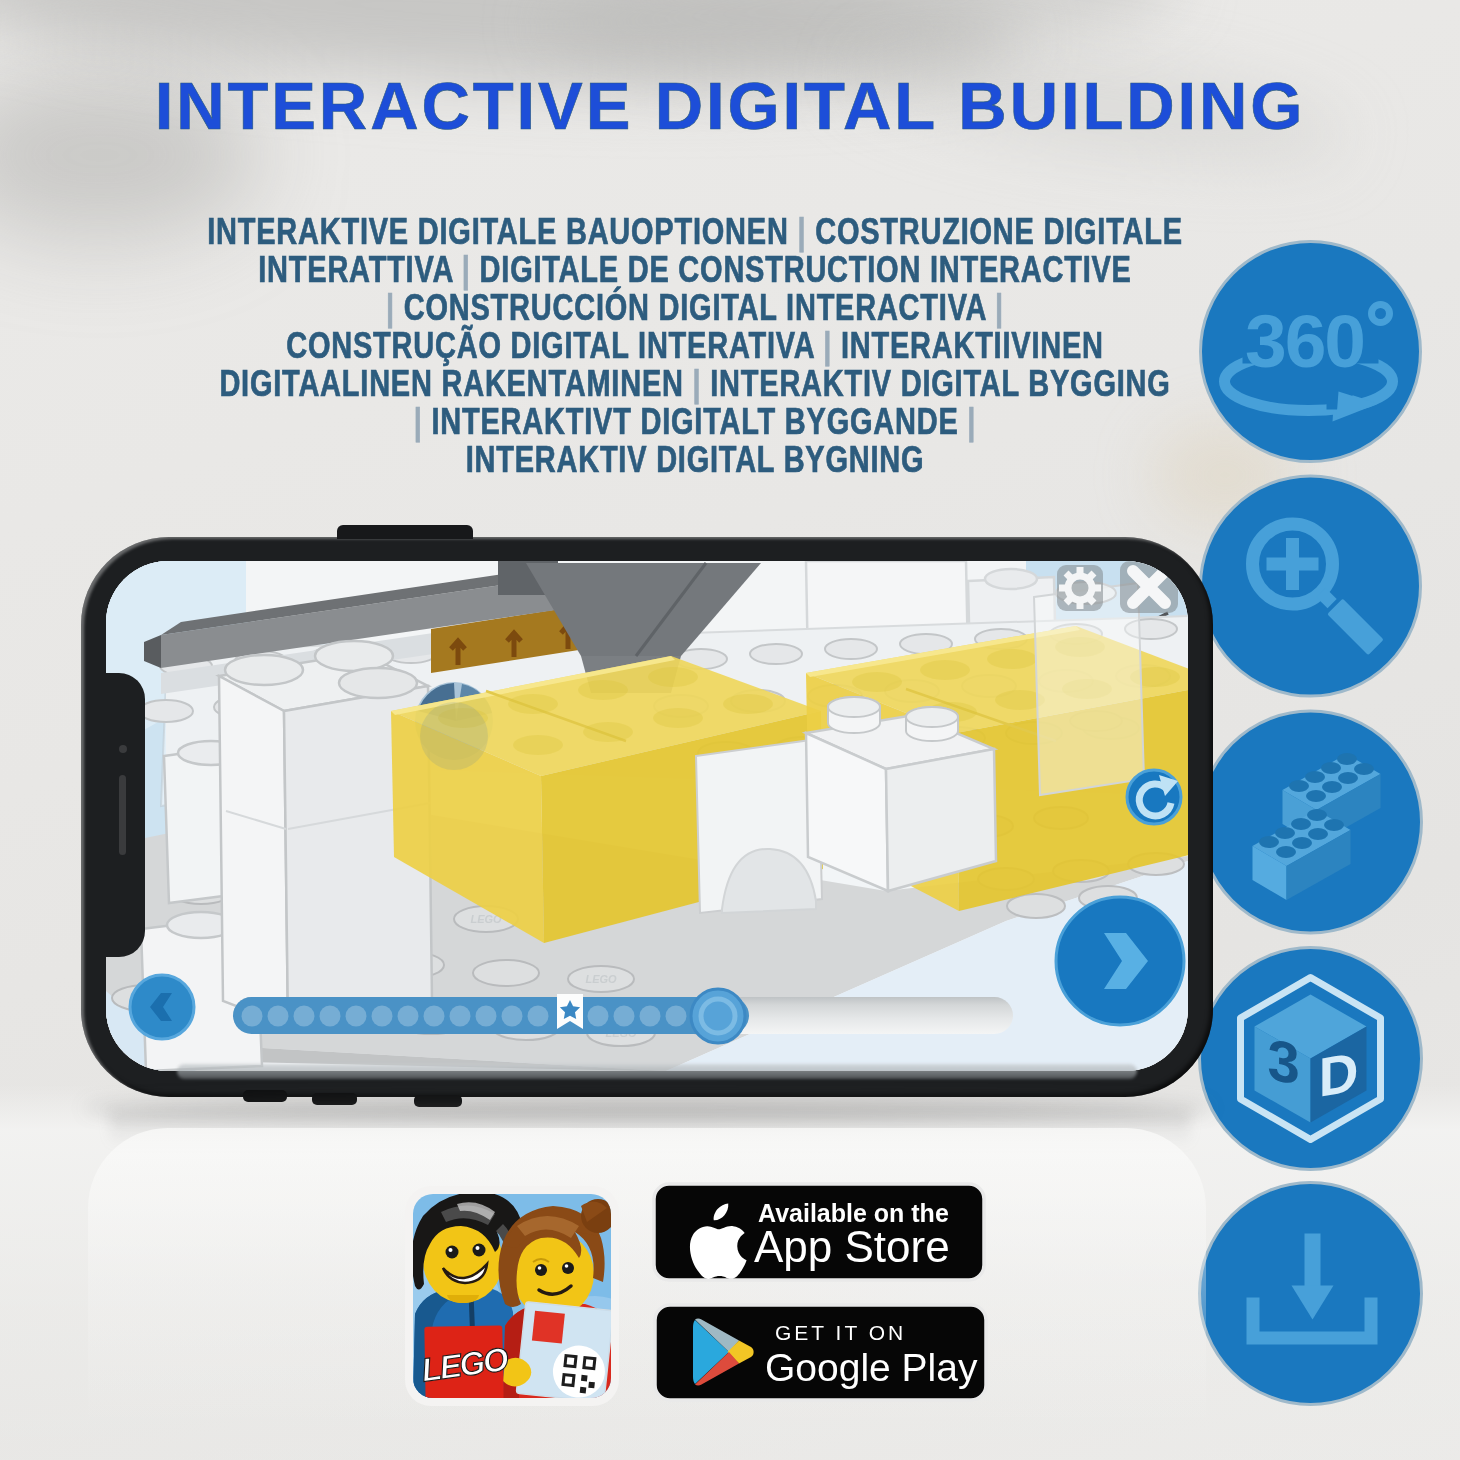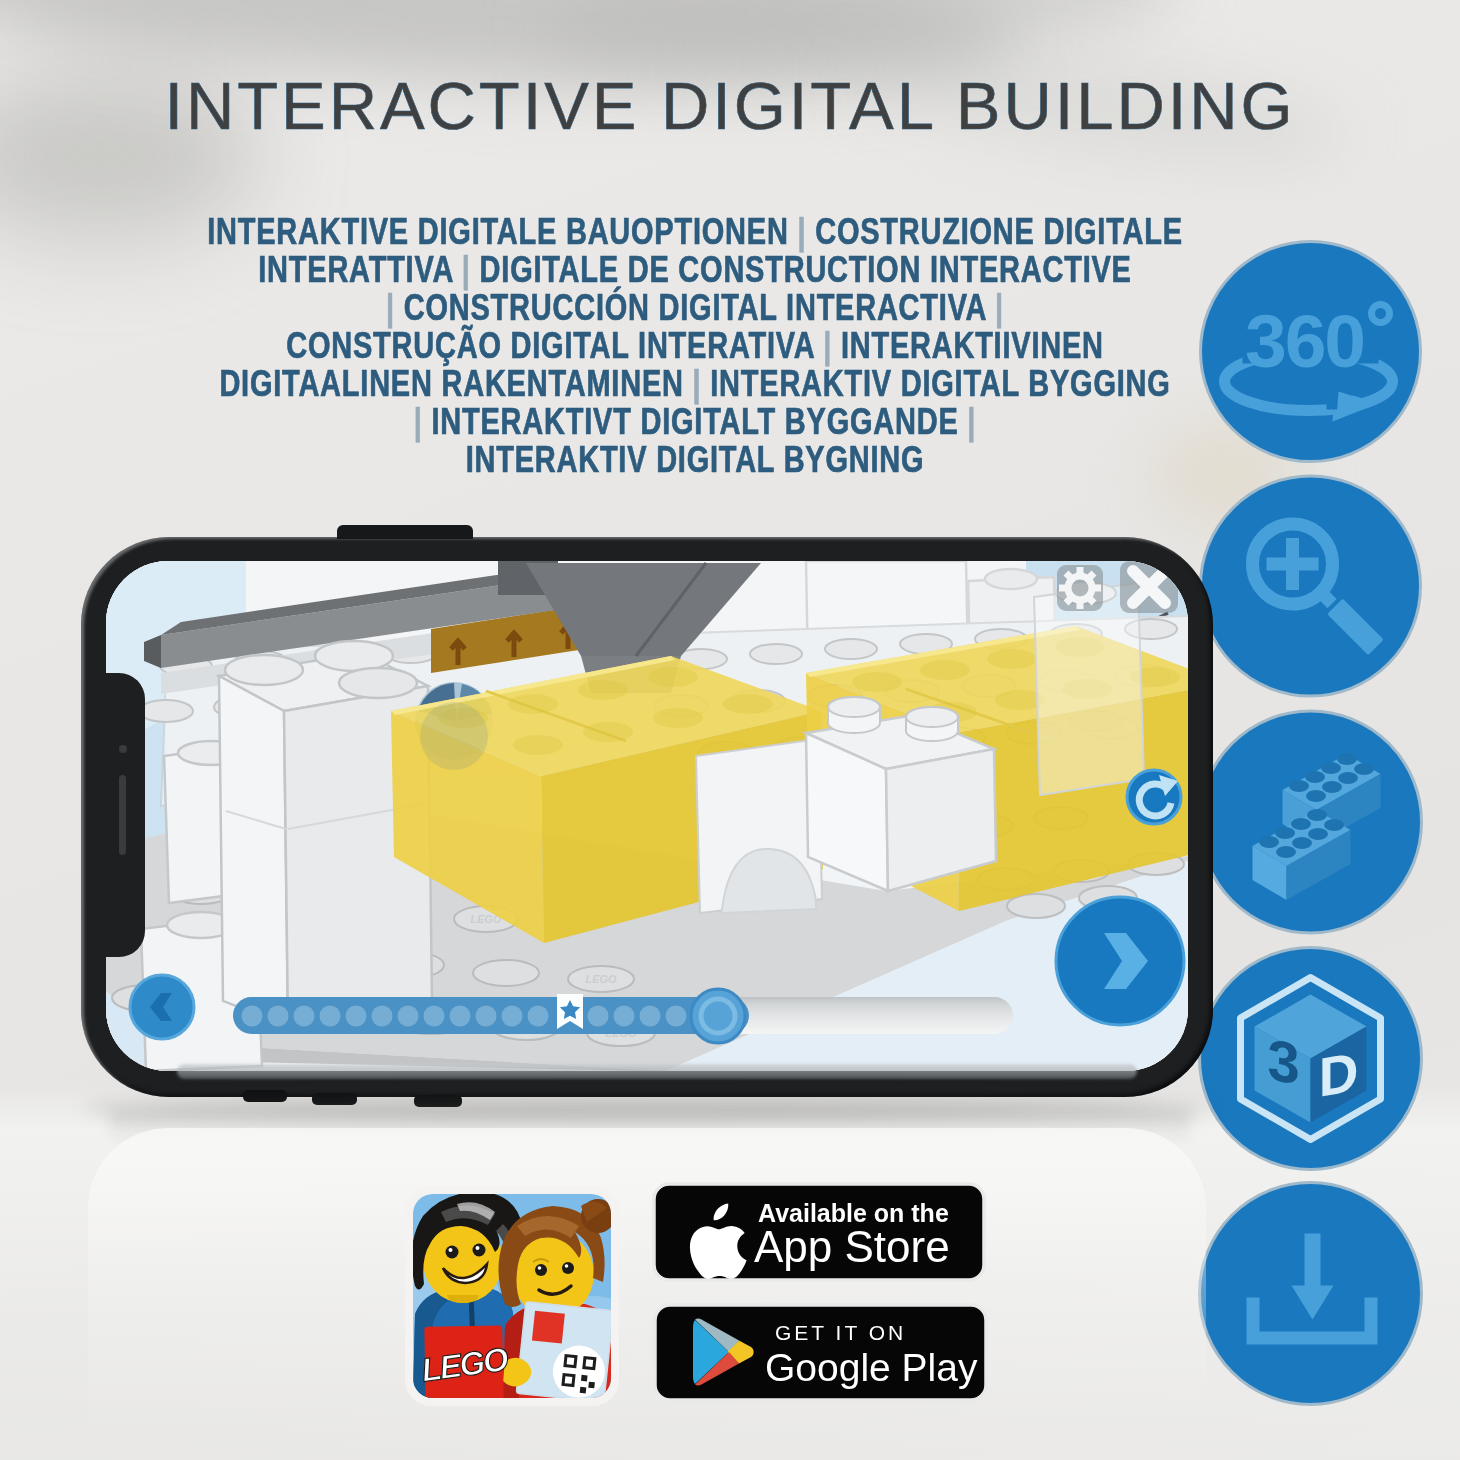--- a/index.html
+++ b/index.html
@@ -12,21 +12,21 @@
 <body>
 
 <div class="abs" style="left:-60px;top:70px;width:320px;height:170px;background:rgba(150,150,148,0.38);border-radius:50%;filter:blur(45px);"></div>
 <div class="abs" style="left:-80px;top:-60px;width:1100px;height:140px;background:rgba(170,170,168,0.55);border-radius:50%;filter:blur(32px);transform:rotate(3deg);"></div>
 <div class="abs" style="left:540px;top:-50px;width:640px;height:110px;background:rgba(185,185,183,0.5);border-radius:50%;filter:blur(30px);transform:rotate(-4deg);"></div>
 <div class="abs" style="left:850px;top:60px;width:500px;height:90px;background:rgba(200,200,198,0.4);border-radius:50%;filter:blur(32px);transform:rotate(8deg);"></div>
 <div class="abs" style="left:1150px;top:420px;width:150px;height:110px;background:rgba(216,200,165,0.3);border-radius:50%;filter:blur(28px);"></div>
 <div class="abs" style="left:0px;top:1085px;width:1460px;height:375px;background:linear-gradient(180deg,rgba(240,240,239,0.0),rgba(244,244,243,0.85) 12%,rgba(240,240,238,0.55) 60%,rgba(238,238,236,0.3));"></div>
 
 <div class="abs" style="left:0;top:72px;width:1460px;text-align:center;line-height:67px;">
-  <span id="ttl" style="display:inline-block;font-weight:400;font-size:67px;color:#404040;letter-spacing:2.9px;-webkit-text-stroke:0.6px #2d5c7e;white-space:nowrap;">INTERACTIVE DIGITAL BUILDING</span>
+  <span id="ttl" style="display:inline-block;font-weight:700;font-size:67px;color:#1d4ed8;letter-spacing:2.9px;-webkit-text-stroke:0.6px #2d5c7e;white-space:nowrap;">INTERACTIVE DIGITAL BUILDING</span>
 </div>
 
 <div class="abs" id="subs" style="left:0;top:213px;width:1390px;text-align:center;font-weight:700;font-size:37px;line-height:38px;color:#2d5c7e;letter-spacing:1px;-webkit-text-stroke:0.7px #2d5c7e;transform:scaleX(0.783);transform-origin:695px 0;">
   <div>INTERAKTIVE DIGITALE BAUOPTIONEN <span style="color:#9aabb9;-webkit-text-stroke:0.7px #9aabb9;">|</span> COSTRUZIONE DIGITALE</div>
   <div>INTERATTIVA <span style="color:#9aabb9;-webkit-text-stroke:0.7px #9aabb9;">|</span> DIGITALE DE CONSTRUCTION INTERACTIVE</div>
   <div><span style="color:#9aabb9;-webkit-text-stroke:0.7px #9aabb9;">|</span> CONSTRUCCIÓN DIGITAL INTERACTIVA <span style="color:#9aabb9;-webkit-text-stroke:0.7px #9aabb9;">|</span></div>
   <div>CONSTRUÇÃO DIGITAL INTERATIVA <span style="color:#9aabb9;-webkit-text-stroke:0.7px #9aabb9;">|</span> INTERAKTIIVINEN</div>
   <div>DIGITAALINEN RAKENTAMINEN <span style="color:#9aabb9;-webkit-text-stroke:0.7px #9aabb9;">|</span> INTERAKTIV DIGITAL BYGGING</div>
   <div><span style="color:#9aabb9;-webkit-text-stroke:0.7px #9aabb9;">|</span> INTERAKTIVT DIGITALT BYGGANDE <span style="color:#9aabb9;-webkit-text-stroke:0.7px #9aabb9;">|</span></div>
   <div>INTERAKTIV DIGITAL BYGNING</div>

